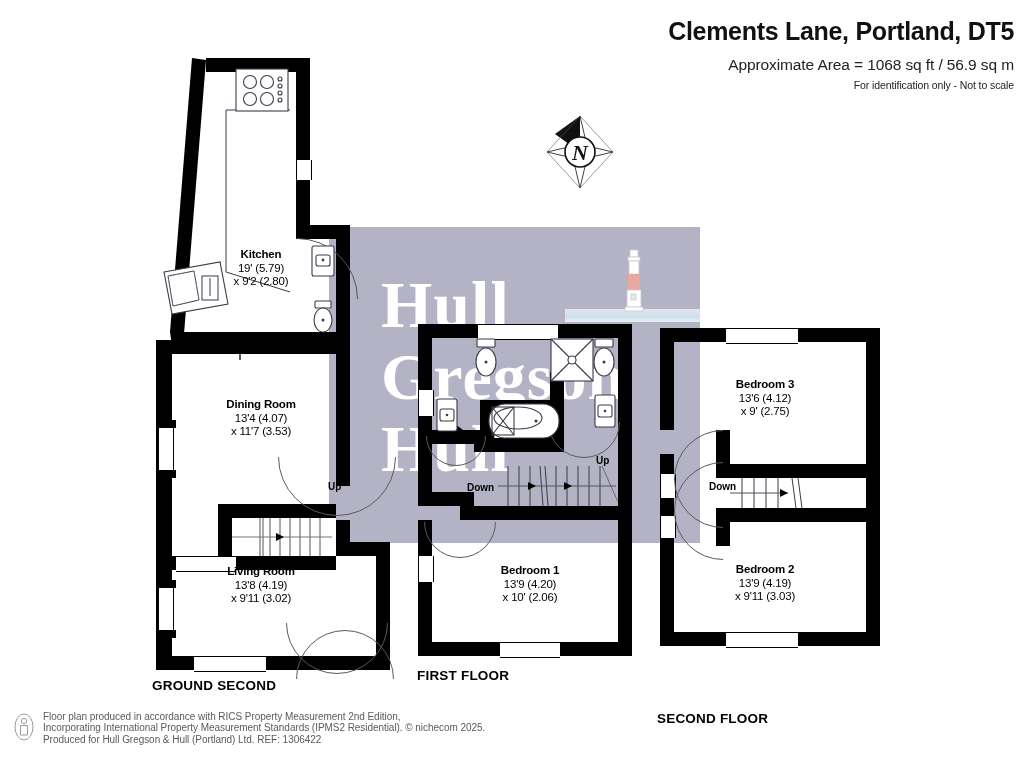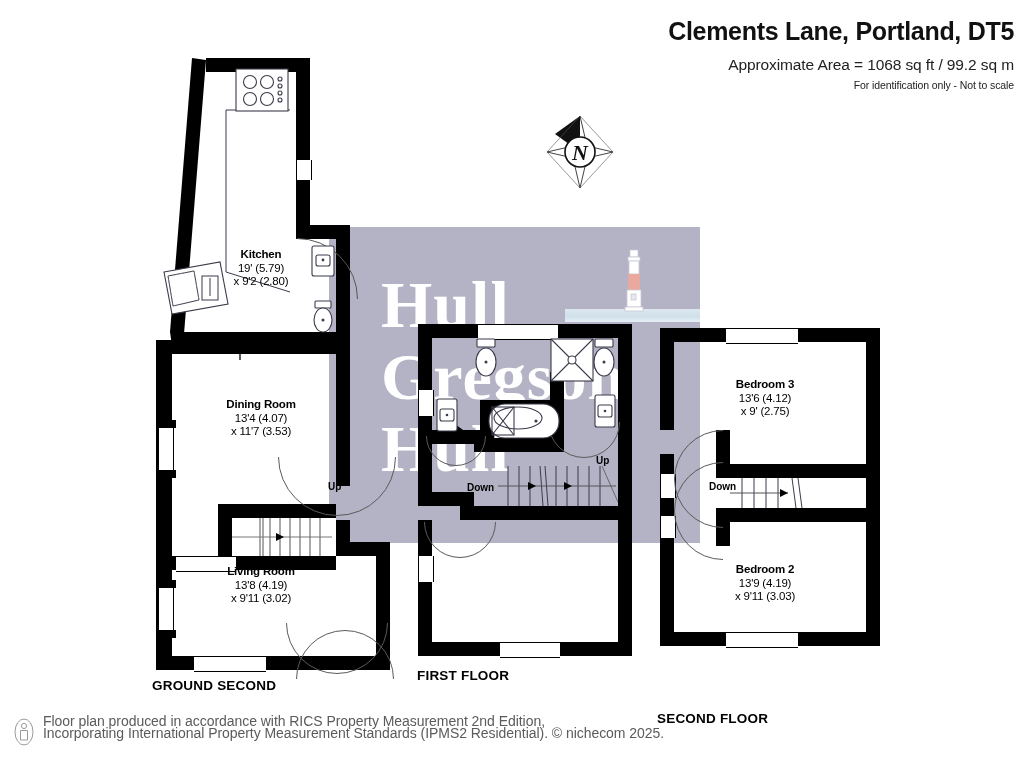--- a/index.html
+++ b/index.html
@@ -67,30 +67,30 @@
   .doorleaf{position:absolute;background:#000;z-index:6;}
 
   
   .fx{position:absolute;z-index:7;}
   .fxline{stroke:#3b3b4a;fill:none;stroke-width:1.1;}
   .fxfill{fill:#ffffff;stroke:#3b3b4a;stroke-width:1.1;}
 
   
   .footer{position:absolute;left:14px;bottom:22px;z-index:10;display:flex;align-items:flex-start;gap:9px;}
   .foot-ico{width:20px;height:28px;flex:none;margin-top:2px;}
-  .foot-txt{font-size:14px;line-height:11.8px;color:#5b5b5b;letter-spacing:-0.05px;}
+  .foot-txt{font-size:10px;line-height:11.8px;color:#5b5b5b;letter-spacing:-0.05px;}
 </style>
 </head>
 <body>
 
 <div class="page">
 
   <div class="header">
     <div class="title">Clements Lane, Portland, DT5</div>
-    <div class="area">Approximate Area = 1068 sq ft / 99.2 sq m</div>
+    <div class="area">Approximate Area = 1068 sq ft / 56.9 sq m</div>
     <div class="notice">For identification only - Not to scale</div>
   </div>
 
   <div class="wm">
     <div>Hull</div>
     <div>Gregson</div>
     <div>Hull</div>
   </div>
 
   <div class="overlay"></div>
@@ -379,20 +379,25 @@
         <polygon points="38,20 30,16 30,24" fill="#000"></polygon>
         <polygon points="74,20 66,16 66,24" fill="#000"></polygon>
         <line x1="104" y1="0" x2="120" y2="36" stroke="#555" stroke-width="0.8"></line>
       </svg>
     </div>
   </div>
 
   <div class="updown" style="left:467px;top:482px;">Down</div>
   <div class="updown" style="left:596px;top:455px;">Up</div>
 
+  <div class="lbl" style="left:465px;top:564px;width:130px;">
+    <div class="rm">Bedroom 1</div>
+    <div class="dim">13'9 (4.20)</div>
+    <div class="dim">x 10' (2.06)</div>
+  </div>
   <div class="floorlbl" style="left:417px;top:668px;">FIRST FLOOR</div>
 
   <div class="plan" style="left:652px;top:320px;width:240px;height:350px;">
     <svg style="position:absolute;left:0;top:0;" width="240" height="350">
       <path d="M8,8 L228,8 L228,22 L8,22 Z" fill="#000"></path>
       <path d="M8,8 L22,8 L22,110 L8,110 Z" fill="#000"></path>
       <path d="M8,134 L22,134 L22,154 L8,154 Z" fill="#000"></path>
       <path d="M8,178 L22,178 L22,196 L8,196 Z" fill="#000"></path>
       <path d="M8,218 L22,218 L22,326 L8,326 Z" fill="#000"></path>
       <path d="M214,8 L228,8 L228,326 L214,326 Z" fill="#000"></path>
@@ -449,16 +454,17 @@
     <div class="foot-ico">
       <svg width="20" height="28" viewBox="0 0 20 28">
         <ellipse cx="10" cy="14" rx="9" ry="13" fill="none" stroke="#9a9a9a" stroke-width="1"></ellipse>
         <circle cx="10" cy="8" r="2.6" fill="none" stroke="#9a9a9a" stroke-width="1"></circle>
         <path d="M6.5,12.5 L6.5,22 L13.5,22 L13.5,12.5 Z" fill="none" stroke="#9a9a9a" stroke-width="1"></path>
       </svg>
     </div>
     <div class="foot-txt">
       <div>Floor plan produced in accordance with RICS Property Measurement 2nd Edition,</div>
       <div>Incorporating International Property Measurement Standards (IPMS2 Residential).   © nichecom 2025.</div>
+      <div>Produced for Hull Gregson &amp; Hull (Portland) Ltd.   REF: 1306422</div>
     </div>
   </div>
 
 </div>
 
 </body></html>

